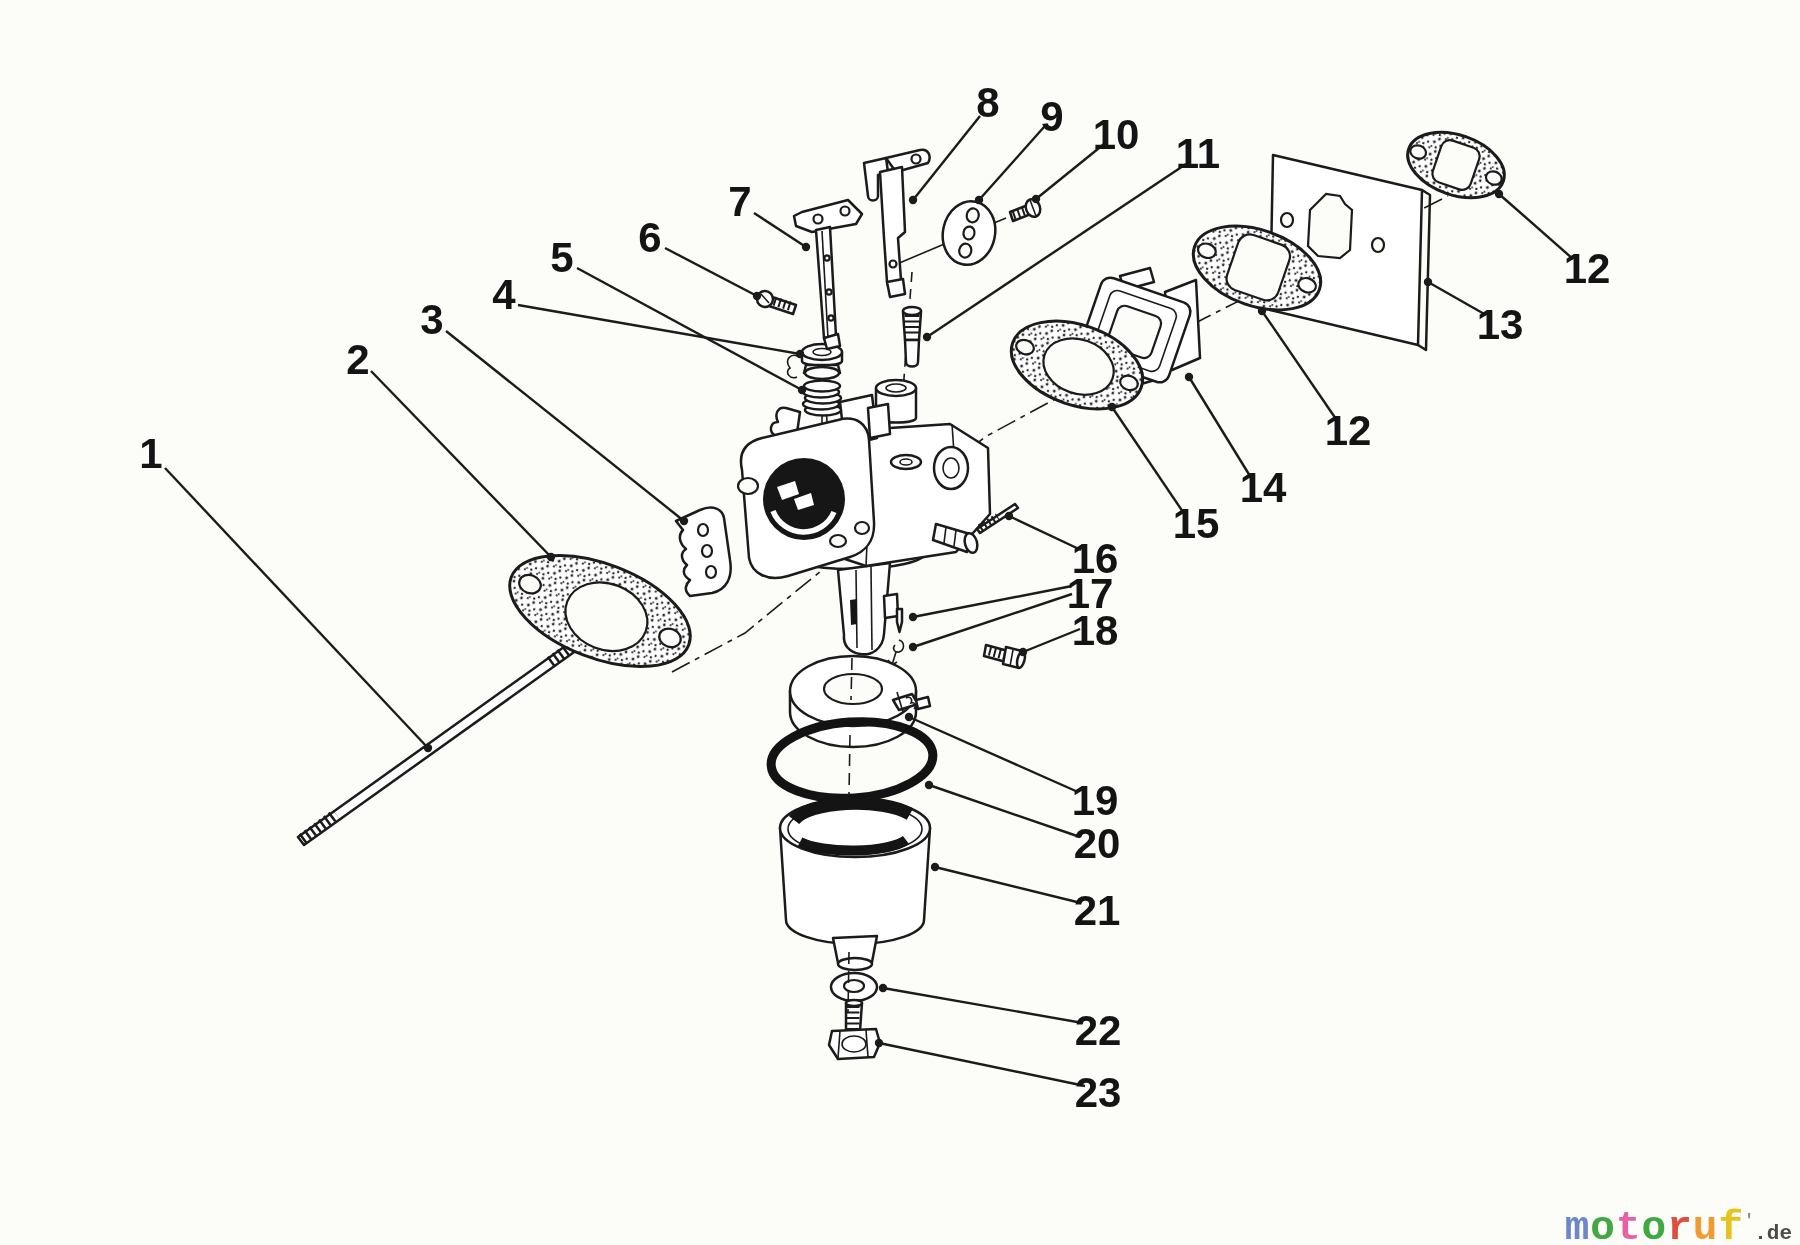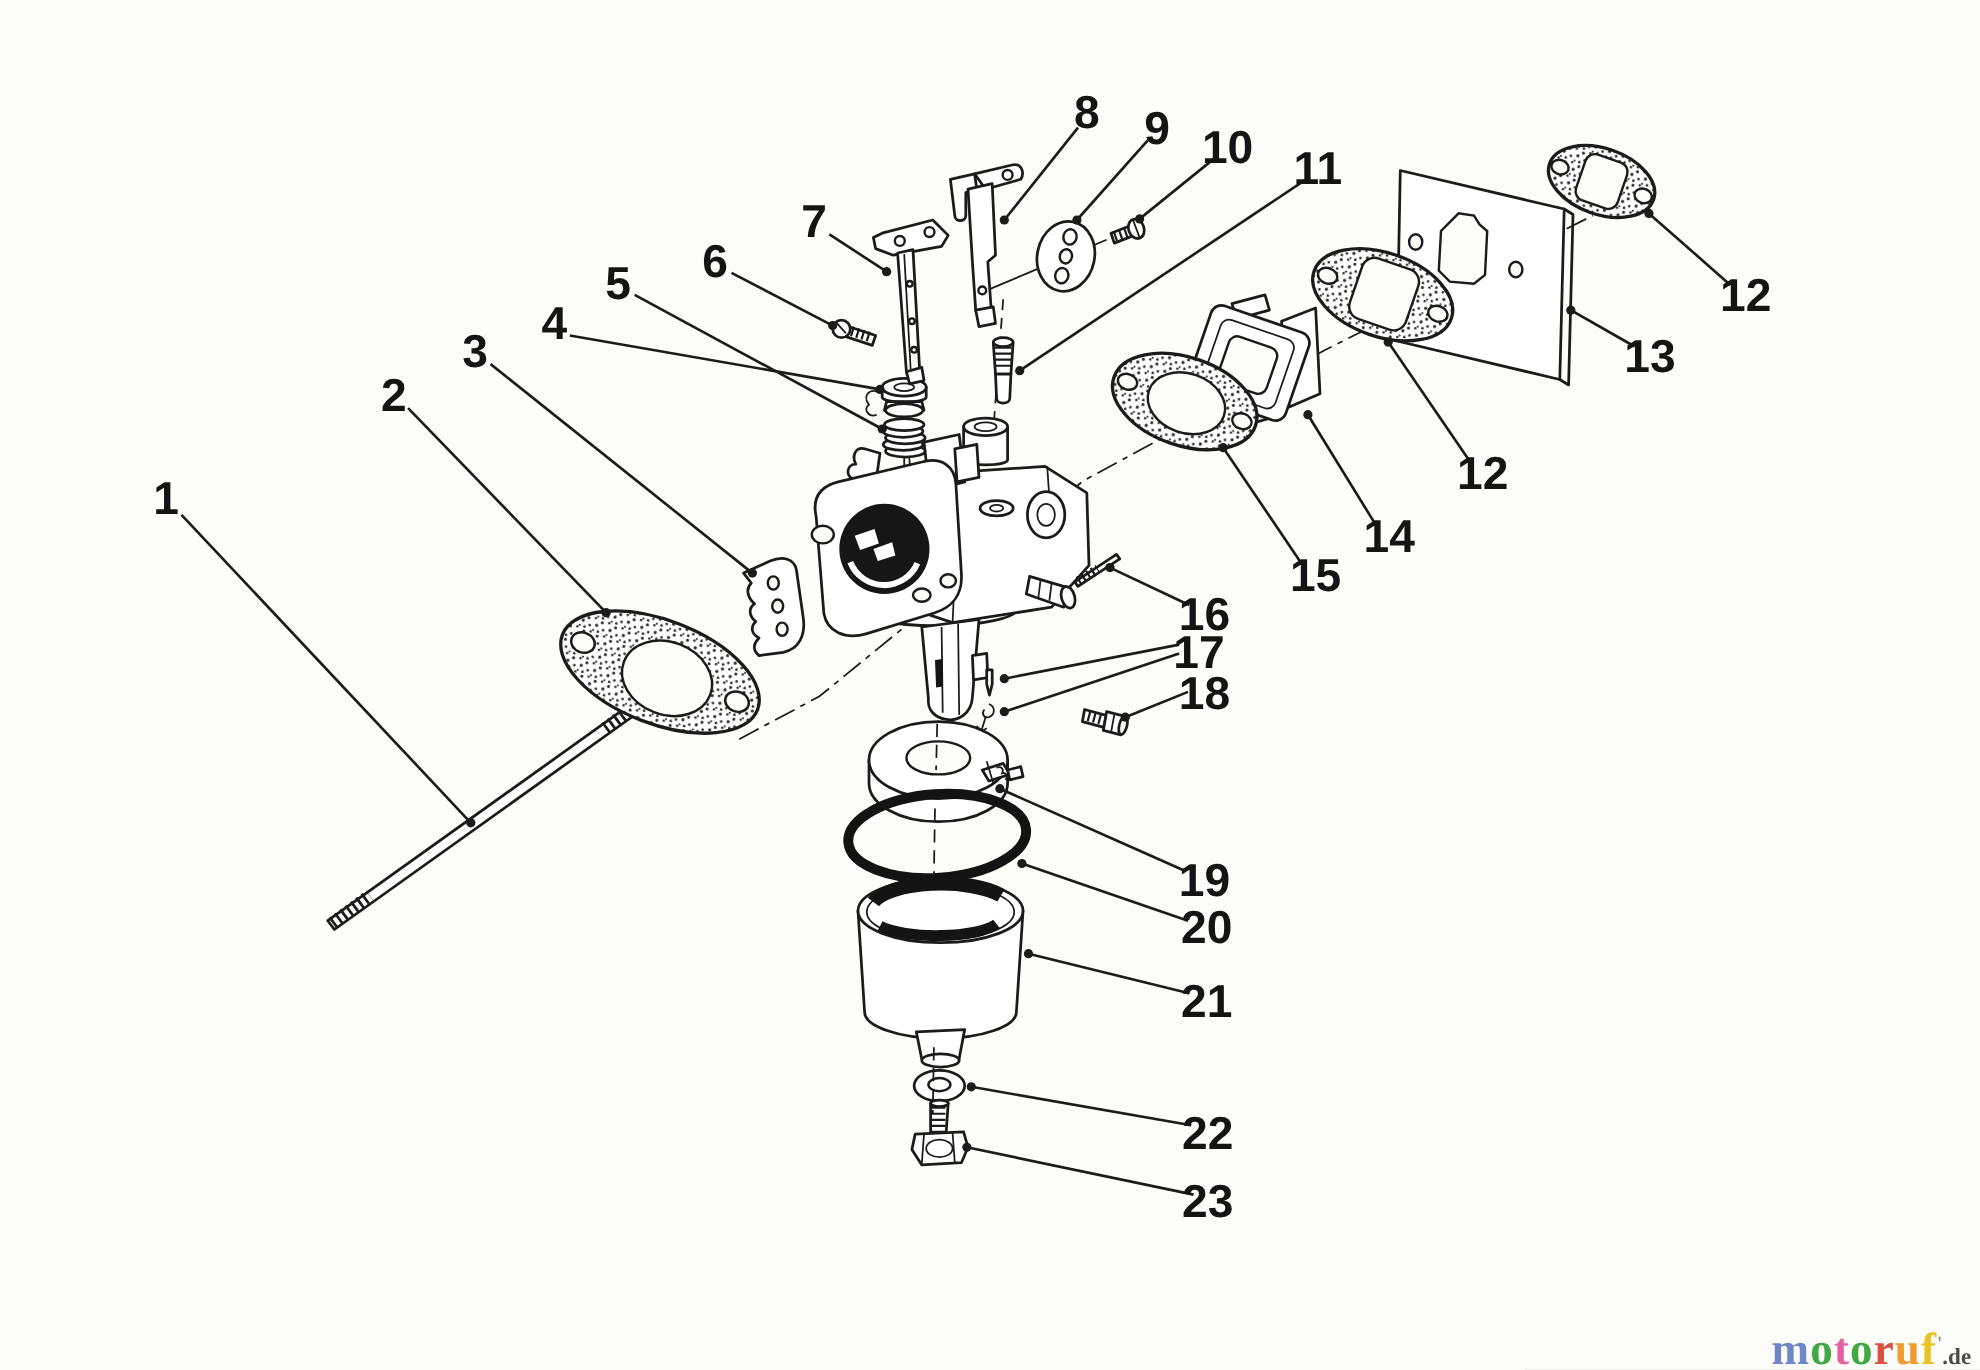--- a/index.html
+++ b/index.html
@@ -11,21 +11,21 @@
   svg .ln{stroke:#1b1b1b;fill:none;stroke-width:2.5;stroke-linecap:round;stroke-linejoin:round;}
   svg .pt{stroke:#1b1b1b;fill:#ffffff;stroke-width:2.5;stroke-linejoin:round;}
   svg .hole{stroke:#1b1b1b;fill:#fcfcf8;stroke-width:2.2;}
   svg .dark{fill:#161616;stroke:none;}
   svg .thin{stroke:#1b1b1b;stroke-width:1.6;fill:none;}
   svg .callout{font:700 42px "Liberation Sans",sans-serif;fill:#141414;}
   svg .leader{stroke:#1b1b1b;stroke-width:2.4;fill:none;}
   svg .ldot{fill:#1b1b1b;stroke:none;}
   .watermark{
     position:absolute;right:8px;bottom:0px;height:48px;line-height:48px;
-    font-family:Liberation Serif, serif;font-weight:700;font-size:41px;
+    font-family:Liberation Mono, monospace;font-weight:700;font-size:41px;
     letter-spacing:1px;user-select:none;
   }
   .watermark .suffix{font-size:21px;font-weight:700;letter-spacing:0;}
   .watermark .mark{font-size:17px;vertical-align:14px;letter-spacing:0;}
 </style>
 </head>
 <body>
 
 <div class="stage">
 

